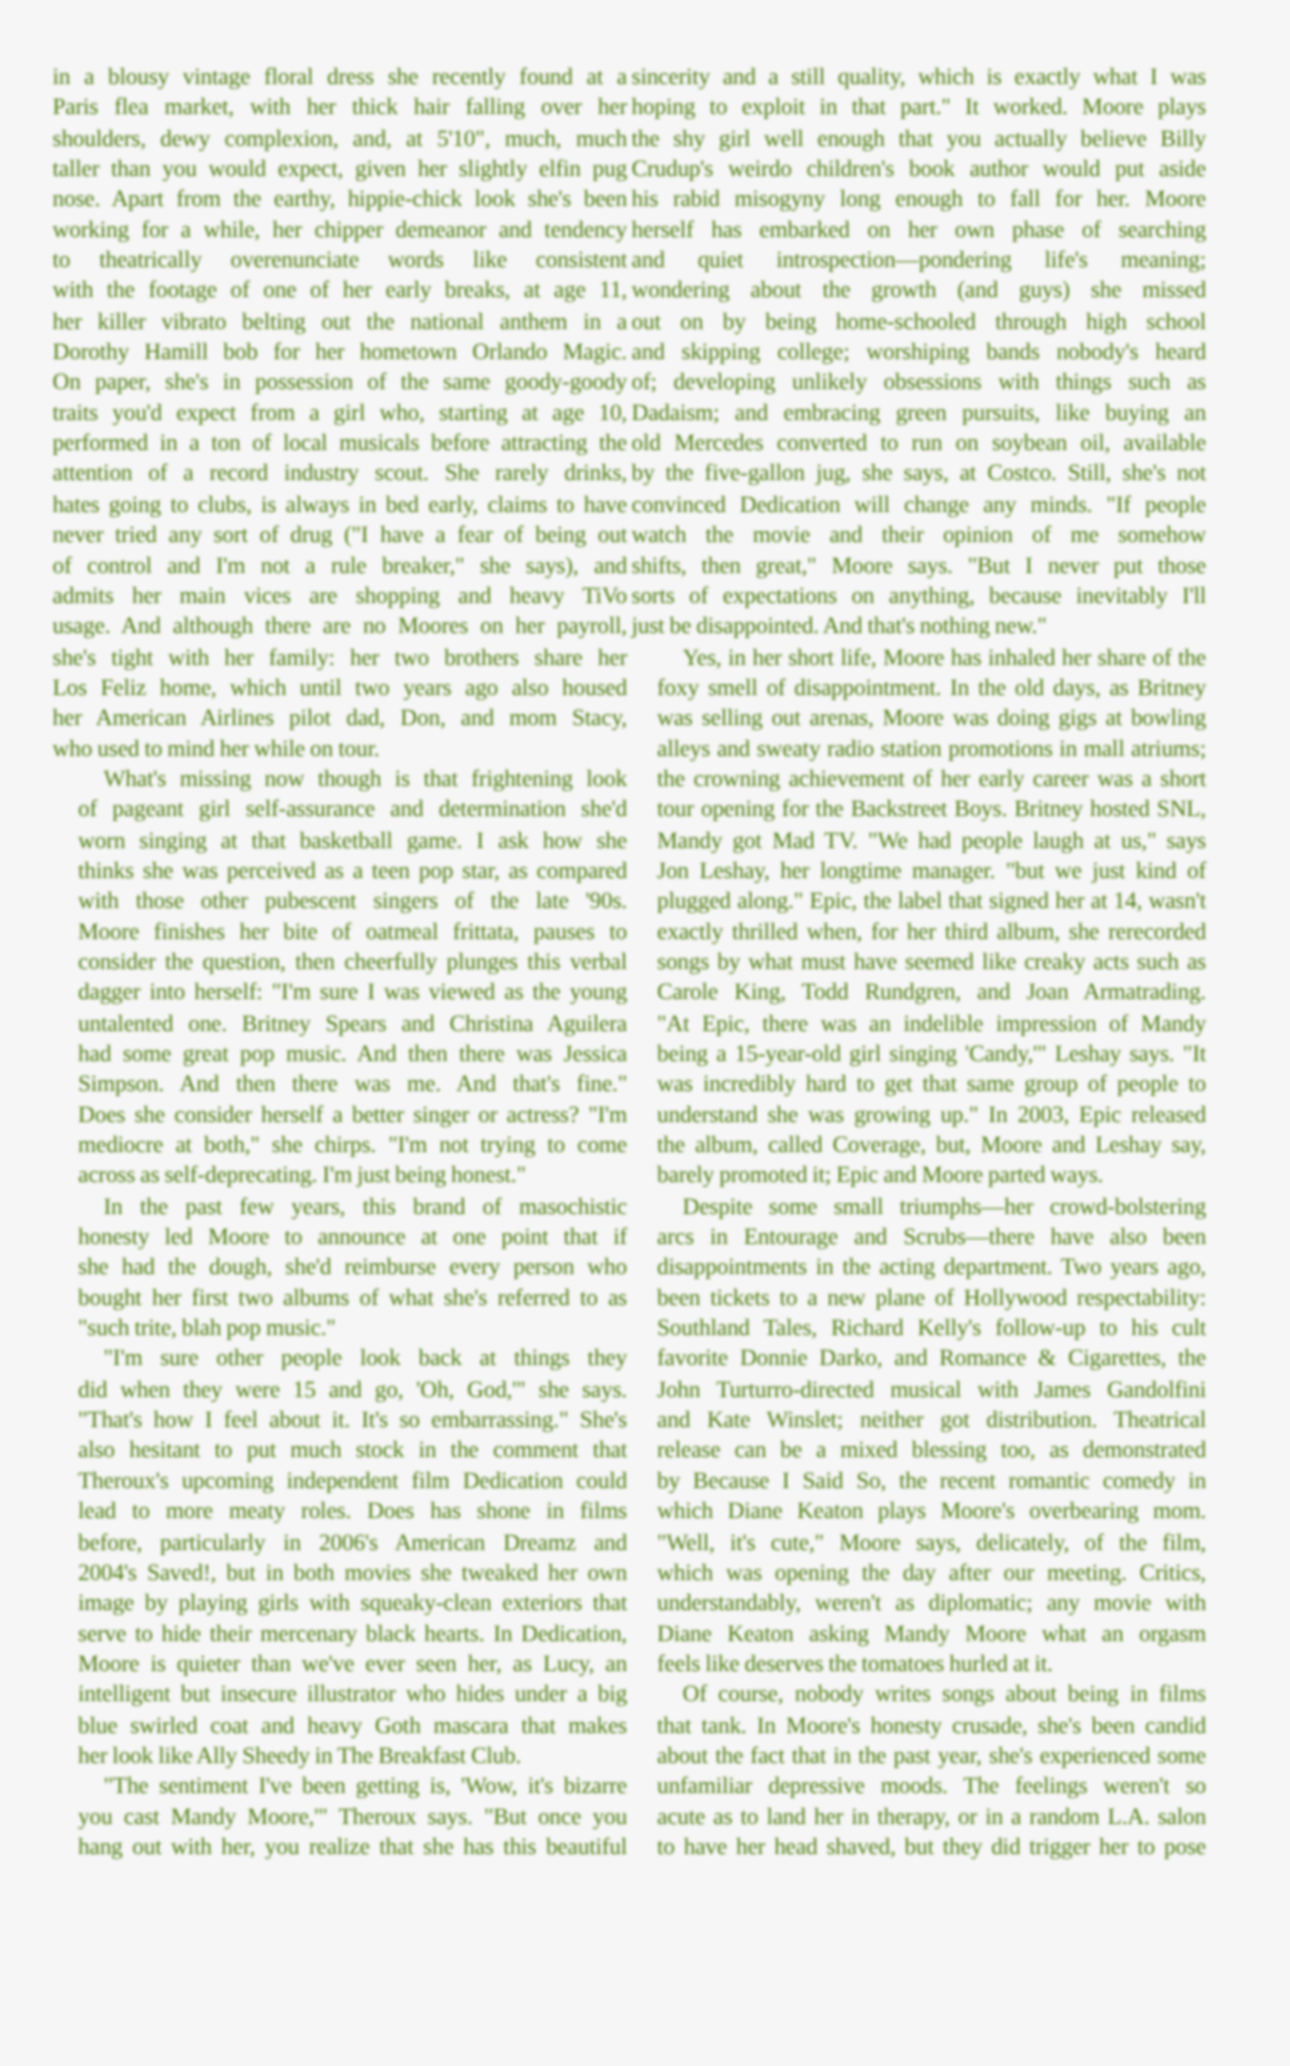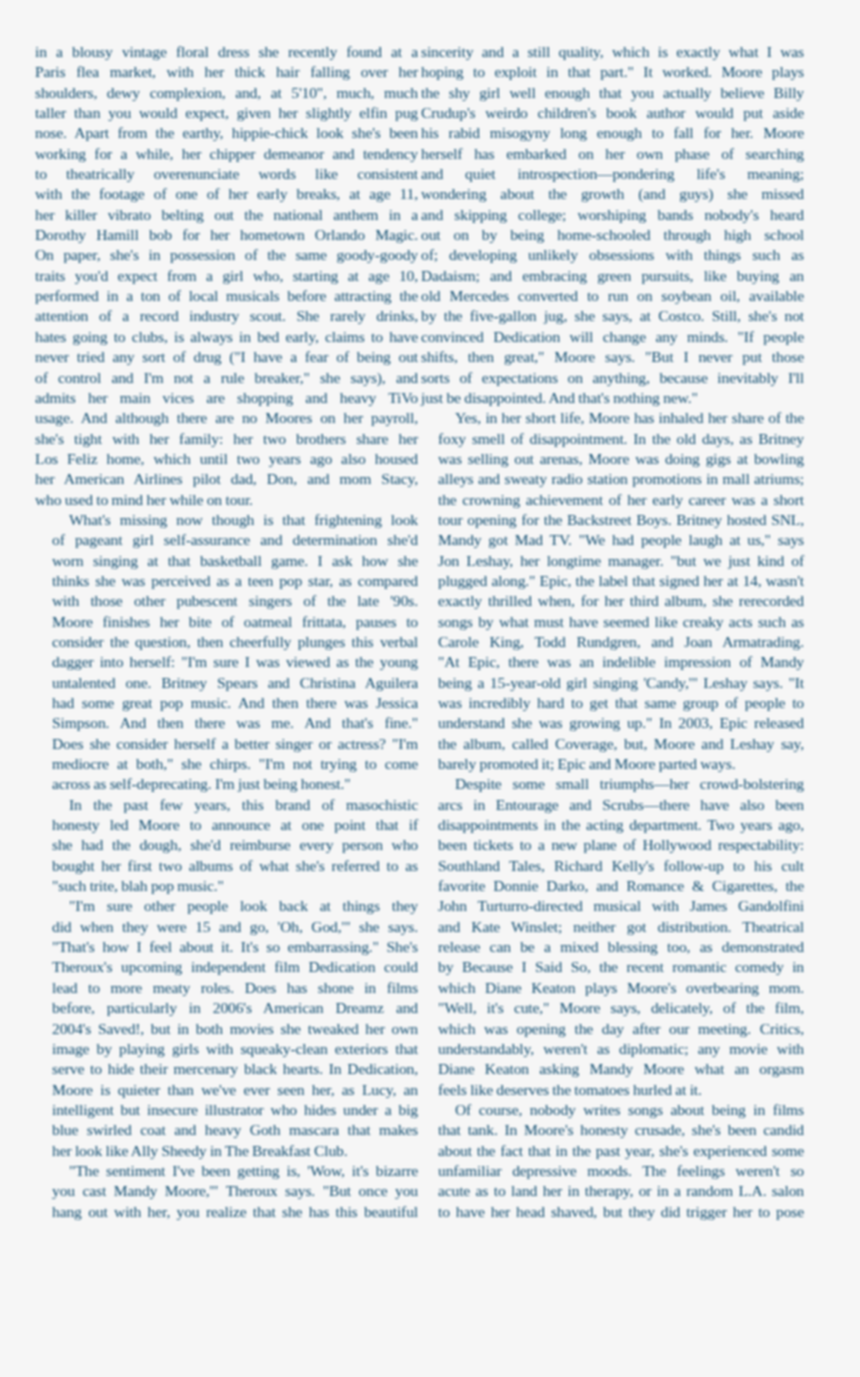--- a/index.html
+++ b/index.html
@@ -21,21 +21,21 @@
       background: #f6f6f6;
       filter: blur(0.9px);
     }
     .column {
       position: absolute;
       top: 42px;
       width: 383px;
       font-family: "Liberation Serif", "DejaVu Serif", serif;
       font-size: 15.6px;
       line-height: 20.35px;
-      color: #0c4a6e;
+      color: #4d7c0f;
       text-align: justify;
       hyphens: manual;
       letter-spacing: -0.15px;
       word-spacing: -0.3px;
     }
     .col-left { left: 35px; }
     .col-right { left: 421px; }
     .column p {
       margin: 0;
       text-indent: 17px;
@@ -108,20 +108,21 @@
         <span class="line indent">In the past few years, this brand of masochistic</span>
         <span class="line">honesty led Moore to announce at one point that if</span>
         <span class="line">she had the dough, she'd reimburse every person who</span>
         <span class="line">bought her first two albums of what she's referred to as</span>
         <span class="line last">"such trite, blah pop music."</span>
       </p>
       <p>
         <span class="line indent">"I'm sure other people look back at things they</span>
         <span class="line">did when they were 15 and go, 'Oh, God,'" she says.</span>
         <span class="line">"That's how I feel about it. It's so embarrassing." She's</span>
+        <span class="line">also hesitant to put much stock in the comment that</span>
         <span class="line">Theroux's upcoming independent film Dedication could</span>
         <span class="line">lead to more meaty roles. Does has shone in films</span>
         <span class="line">before, particularly in 2006's American Dreamz and</span>
         <span class="line">2004's Saved!, but in both movies she tweaked her own</span>
         <span class="line">image by playing girls with squeaky-clean exteriors that</span>
         <span class="line">serve to hide their mercenary black hearts. In Dedication,</span>
         <span class="line">Moore is quieter than we've ever seen her, as Lucy, an</span>
         <span class="line">intelligent but insecure illustrator who hides under a big</span>
         <span class="line">blue swirled coat and heavy Goth mascara that makes</span>
         <span class="line last">her look like Ally Sheedy in The Breakfast Club.</span>
@@ -135,27 +136,28 @@
   <div class="column col-right">
       <p class="continued">
         <span class="line">sincerity and a still quality, which is exactly what I was</span>
         <span class="line">hoping to exploit in that part." It worked. Moore plays</span>
         <span class="line">the shy girl well enough that you actually believe Billy</span>
         <span class="line">Crudup's weirdo children's book author would put aside</span>
         <span class="line">his rabid misogyny long enough to fall for her. Moore</span>
         <span class="line">herself has embarked on her own phase of searching</span>
         <span class="line">and quiet introspection—pondering life's meaning;</span>
         <span class="line">wondering about the growth (and guys) she missed</span>
+        <span class="line">out on by being home-schooled through high school</span>
         <span class="line">and skipping college; worshiping bands nobody's heard</span>
-        <span class="line">out on by being home-schooled through high school</span>
         <span class="line">of; developing unlikely obsessions with things such as</span>
         <span class="line">Dadaism; and embracing green pursuits, like buying an</span>
         <span class="line">old Mercedes converted to run on soybean oil, available</span>
         <span class="line">by the five-gallon jug, she says, at Costco. Still, she's not</span>
         <span class="line">convinced Dedication will change any minds. "If people</span>
+        <span class="line">watch the movie and their opinion of me somehow</span>
         <span class="line">shifts, then great," Moore says. "But I never put those</span>
         <span class="line">sorts of expectations on anything, because inevitably I'll</span>
         <span class="line last">just be disappointed. And that's nothing new."</span>
       </p>
       <p>
         <span class="line indent">Yes, in her short life, Moore has inhaled her share of the</span>
         <span class="line">foxy smell of disappointment. In the old days, as Britney</span>
         <span class="line">was selling out arenas, Moore was doing gigs at bowling</span>
         <span class="line">alleys and sweaty radio station promotions in mall atriums;</span>
         <span class="line">the crowning achievement of her early career was a short</span>

